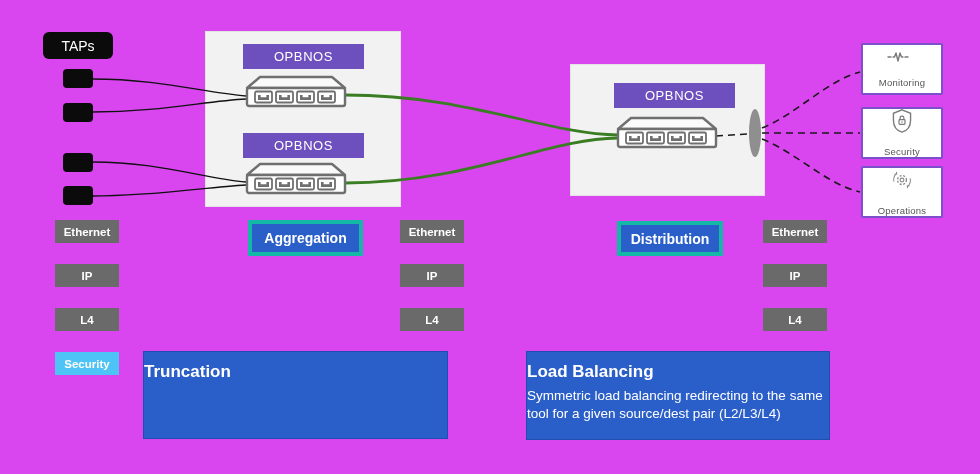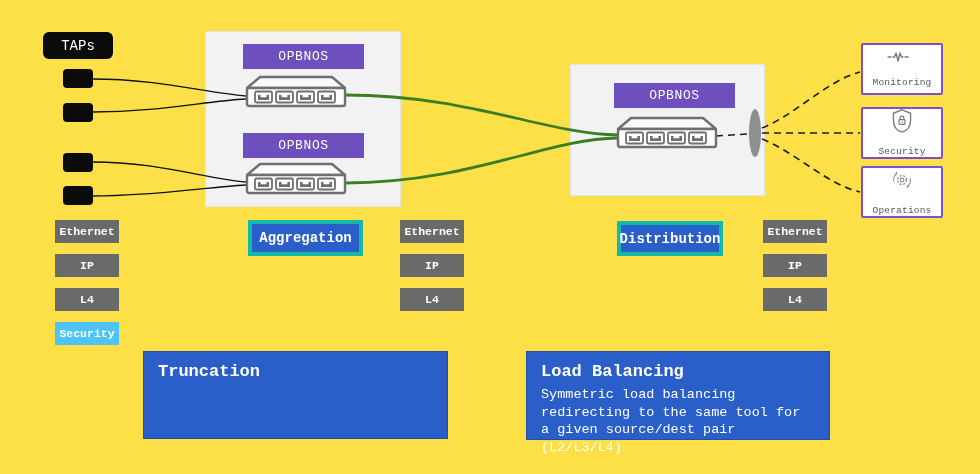--- a/index.html
+++ b/index.html
@@ -1,18 +1,18 @@
 <!DOCTYPE html>
 <html style="--blue: #2a5ec8; --purple: #6e4fbe; --purple-border: #7b50c8; --light-blue: #4ec3f5; --dark-gray: #6a6a6a; --green: #3a7d22; --zone-bg: #f2f2f2; --zone-border: #e3e3e3;"><head>
 <meta charset="utf-8">
 <style>
   html,body { margin:0; padding:0; background:#ffffff; }
   .canvas {
-    position:relative; width:980px; height:474px; background:#fde047;
-    font-family:Liberation Mono, monospace; overflow:hidden;
+    position:relative; width:980px; height:474px; background:#d946ef;
+    font-family:Liberation Sans, sans-serif; overflow:hidden;
   }
   .abs { position:absolute; }
   svg.overlay { position:absolute; left:0; top:0; width:980px; height:474px; z-index:1; }
 
   
   .taps-label {
     left:43px; top:32px; width:70px; height:27px; background:#0b0b0b; color:#fff;
     border-radius:6px; display:flex; align-items:center; justify-content:center;
     font-size:14px; z-index:2;
   }
@@ -34,40 +34,40 @@
   }
   .switch { z-index:2; }
 
   
   .zone-caption {
     background:var(--blue,#2a5ec8); border:4px solid #14b8a6; color:#fff; font-weight:bold;
     font-size:14px; display:flex; align-items:center; justify-content:center; z-index:2;
   }
 
   
-  .stack { z-index:2; display:flex; flex-direction:column; gap:11px; width:64px; }
+  .stack { z-index:2; display:flex; flex-direction:column; gap:21px; width:64px; }
   .stack-row {
     height:23px; background:var(--dark-gray,#6a6a6a); color:#fff; font-weight:bold;
     font-size:11.5px; display:flex; align-items:center; justify-content:center;
   }
   .stack-row.highlight { background:var(--light-blue,#4ec3f5); }
 
   
   .tool-box {
     left:861px; width:82px; height:52px; background:#fff;
     border:2.5px solid var(--purple-border,#7b50c8); border-radius:2px;
     display:flex; flex-direction:column; align-items:center; justify-content:center;
     z-index:2; box-sizing:border-box;
   }
   .tool-label { font-size:9.5px; color:#555; margin-top:13px; letter-spacing:0.2px; }
 
   
   .callout {
     background:var(--blue,#2a5ec8); border:1px solid #1e4fb0; color:#fff;
-    padding:10px 14px; box-sizing:border-box; z-index:2;
+    padding:10px 0; box-sizing:border-box; z-index:2;
   }
   .callout-title { font-size:17px; font-weight:bold; margin:0 0 5px 0; }
   .callout-body { font-size:13.5px; line-height:1.3; margin:0; }
 </style>
 </head>
 <body>
 
 <div class="canvas">
 
   <div class="abs zone zone-agg"></div>

